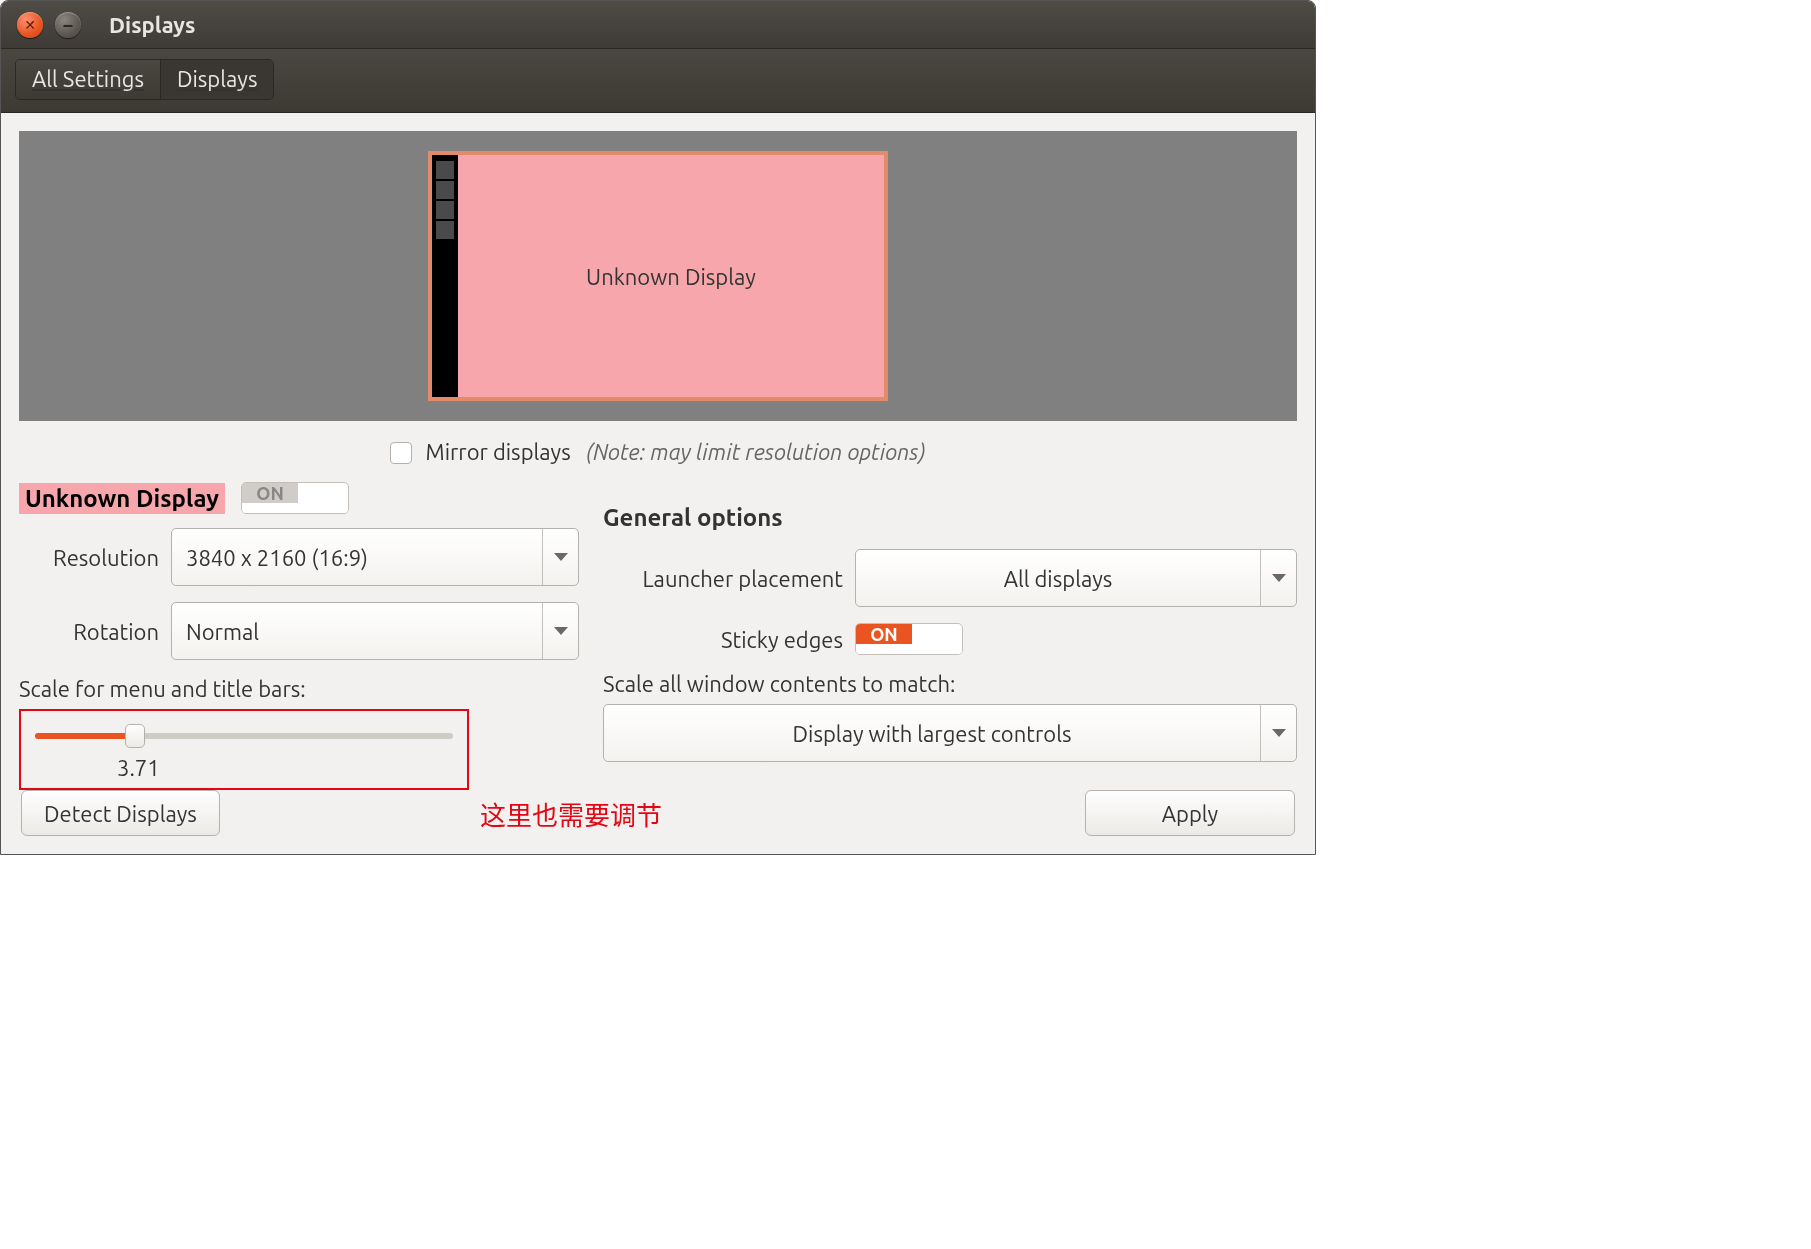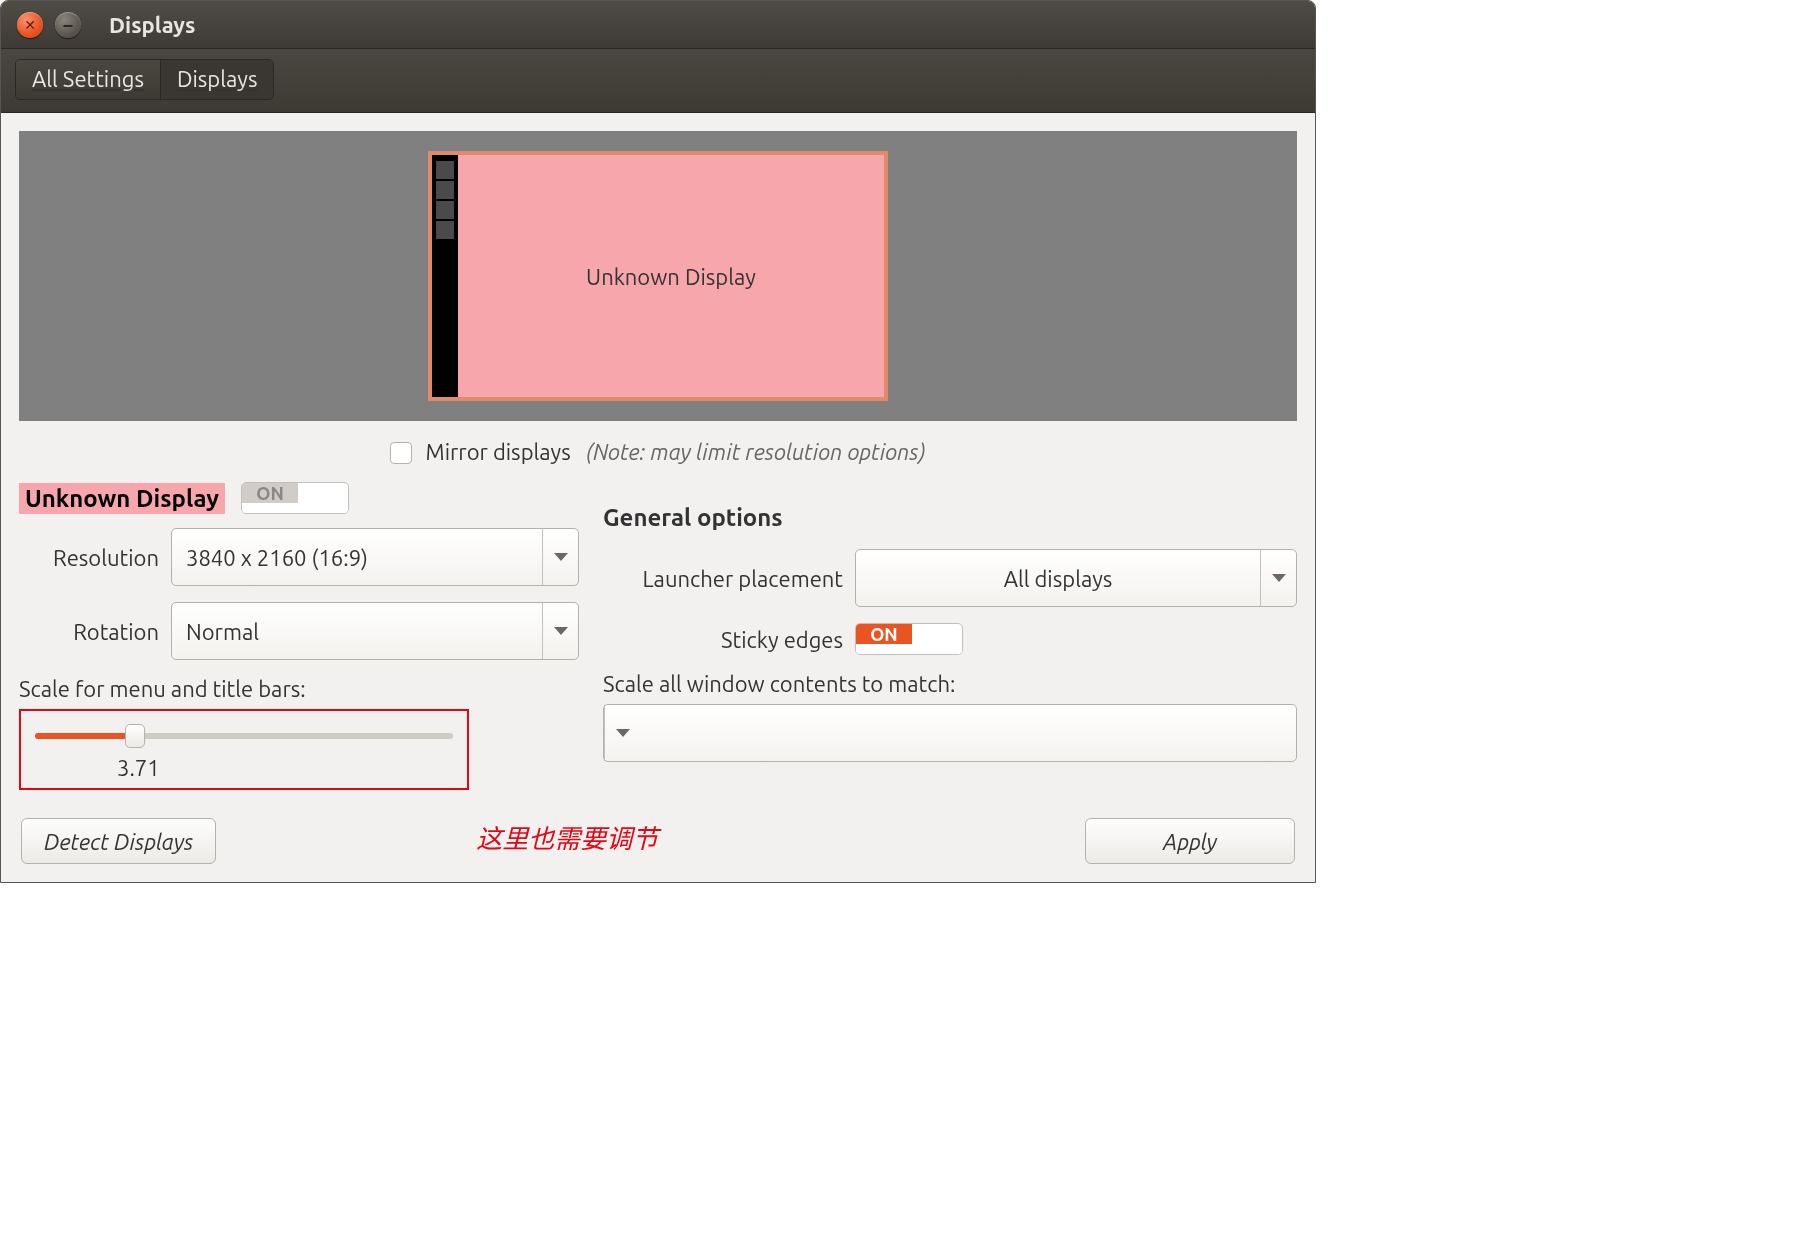--- a/index.html
+++ b/index.html
@@ -200,23 +200,22 @@
   }
   .thumb {
     position:absolute; top:-1px; width:20px; height:24px;
     background:linear-gradient(#fefefe,#eceae6);
     border:1px solid #b5b2ad; border-radius:5px;
     transform:translateX(-50%);
   }
   .scaleval { font-size:22px; margin:8px 0 4px 82px;}
 
   .bottomrow {
-    display:flex; margin-top:28px;
+    display:flex; align-items:center; 
     padding: 0 2px;
-    font-style: italic;
   }
   .btn {
     height:46px; padding:0 22px; border:1px solid #b5b2ad; border-radius:6px;
     background:linear-gradient(#fefefe,#eceae6);
     display:flex; align-items:center; justify-content:center; font-size:22px;
   }
   .anno {
     color:#e30613; font-size:26px; margin-left:260px;
     font-family: "Noto Sans CJK SC","WenQuanYi Micro Hei","SimSun",sans-serif;
   }
@@ -326,20 +325,21 @@
           <div class="toggle orange" style="flex:none">
             <div class="lbl">ON</div>
             <div class="knob"></div>
           </div>
         </div>
 
         <div class="sectlabel">Scale all window contents to match:</div>
 
         <div class="formrow">
           <div class="combo">
+            <div class="combotext" style="text-align:center">Display with largest controls</div>
             <div class="combobtn">
                 <div class="tri-down"></div>
               </div>
           </div>
         </div>
       </div>
 
     </div>
 
     <div class="bottomrow">

